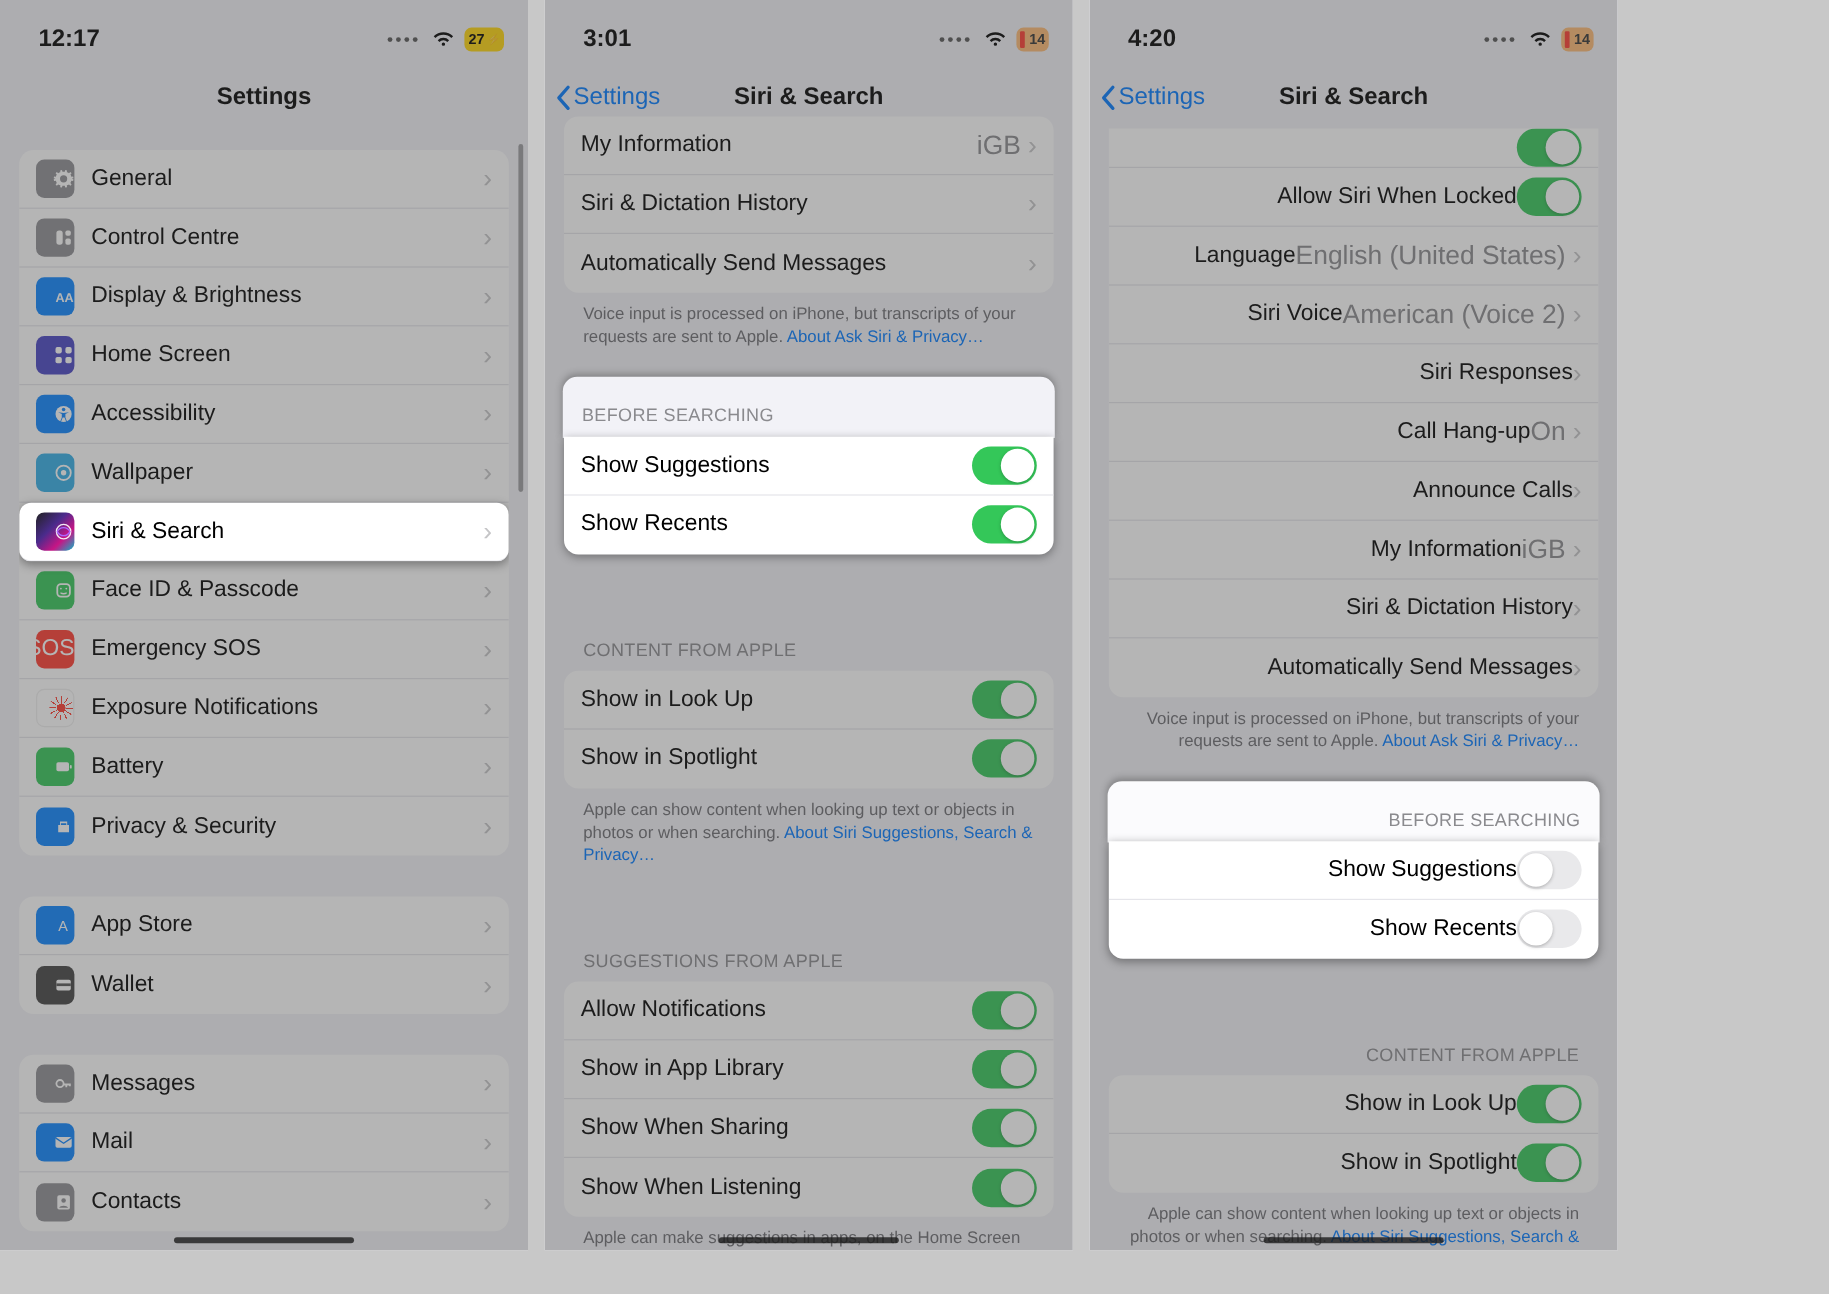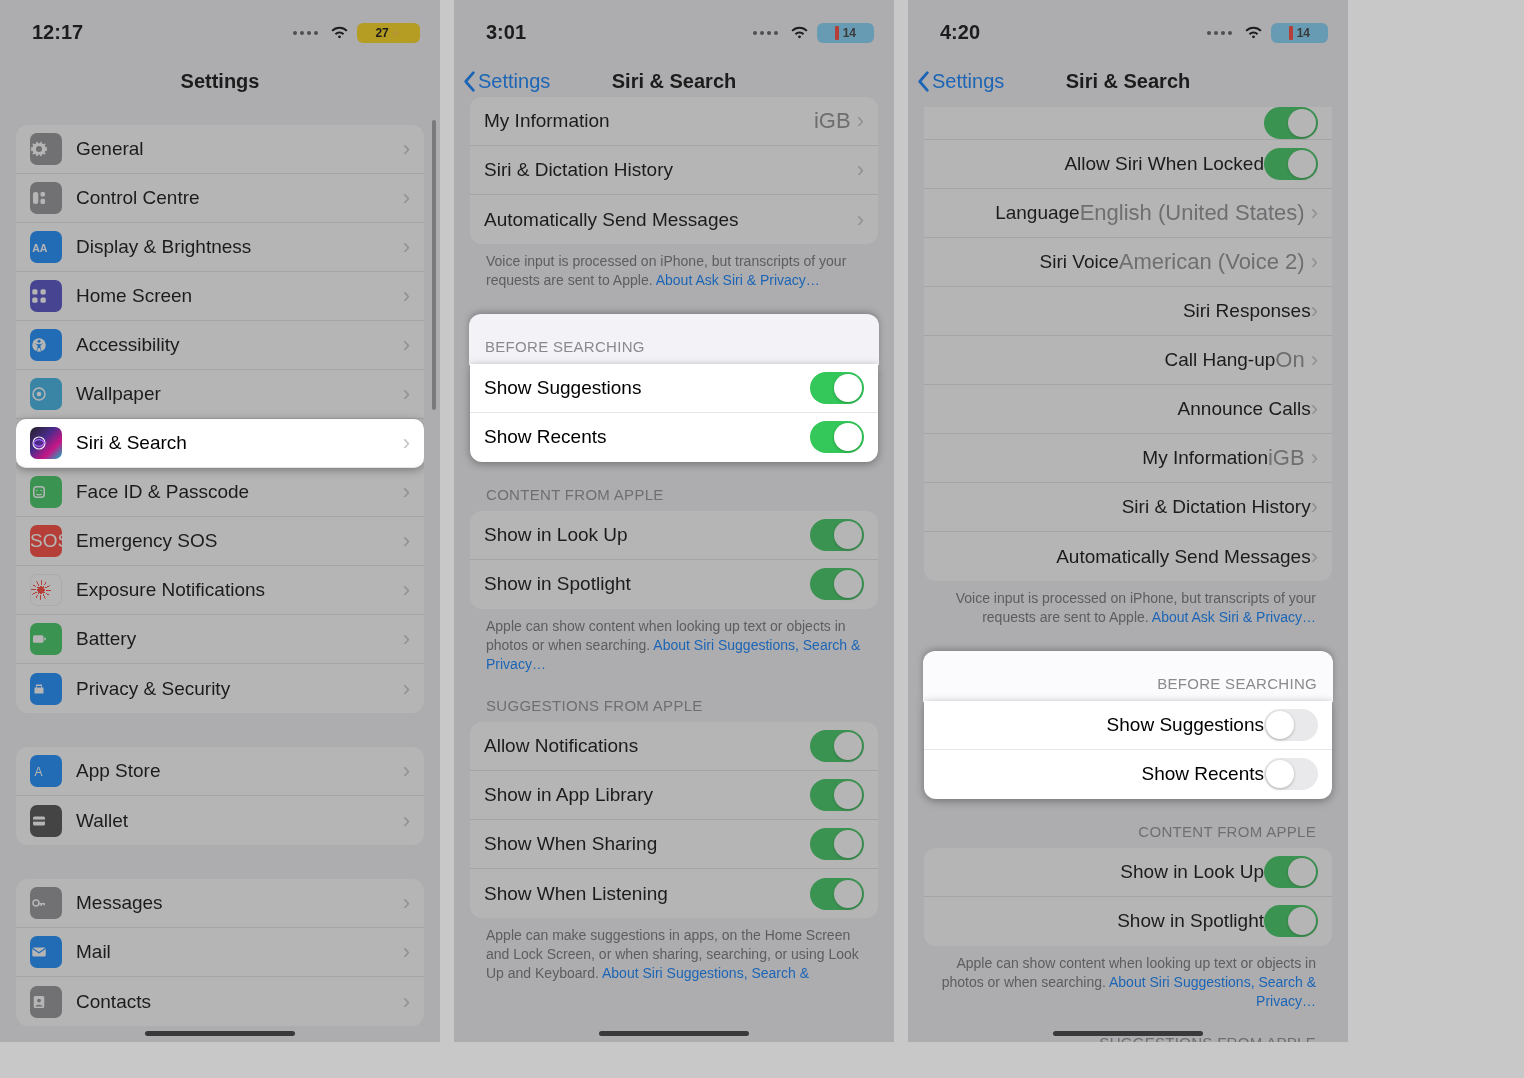--- a/index.html
+++ b/index.html
@@ -35,27 +35,27 @@
     font-weight: 600;
     color: #000;
   }
   .statusbar .time { flex: 1; }
   .statusbar .right { display: flex; align-items: center; gap: 8px; }
   .dots { display: flex; gap: 3px; margin-right: 4px;}
   .dots span { width:4px;height:4px;border-radius:50%;background:#555;}
   .wifi-icon svg { display:block; }
   .battery {
     display:flex; align-items:center; gap:2px;
-    background:#e1e1e1; border-radius:6px; padding:0 18px;
+    background:#e1e1e1; border-radius:6px; padding:0 3px;
     height:20px; font-size:12px; font-weight:700;
   }
   .battery.yellow { background:#ffd60a; color:#000;}
   .battery.red { }
   .battery.red .lev { display:inline-block;width:4px;height:14px;background:#ff3b30;border-radius:1px;margin-right:2px;}
-  .battery.plain { background:#7dd3fc; color:#333;}
+  .battery.plain { background:#fdba74; color:#333;}
 
   
   .navbar {
     height: 52px;
     display:flex; align-items:center; justify-content:center;
     position:relative;
     font-size:20px;
     font-weight:600;
     color:#000;
   }
@@ -72,38 +72,39 @@
   
   .group {
     background:#fff; border-radius:12px; overflow:hidden;
     margin: 18px 0 0 0;
   }
   .group.tight { margin-top: 0; }
   .section-header {
     font-size:15px; color:#8a8a8e; text-transform:uppercase;
     letter-spacing:0.3px; padding: 24px 16px 8px 16px;
     font-weight:400;
+    margin-top:48px;
   }
   .section-footer {
     font-size:14px; color:#6d6d72; padding: 8px 16px 0 16px;
     line-height:1.35;
   }
   .section-footer .link { color:#007aff; }
   .row {
     display:flex; align-items:center;
     min-height:49px;
     padding: 0 14px 0 14px;
     border-bottom:1px solid #e5e5ea;
     font-size:19px;
     color:#000;
   }
   .row:last-child { border-bottom:none; }
   .row .icon-box {
     width:32px;height:32px;border-radius:7px;margin-right:14px;
-    display:flex;align-items:center;justify-content:flex-start;color:#fff;flex:0 0 32px;
+    display:flex;align-items:center;justify-content:flex-end;color:#fff;flex:0 0 32px;
   }
   .row .label { flex:1; }
   .row .value { color:#8a8a8e; font-size:22px; margin-right:6px;}
   .chev { color:#c5c5c7; font-size:22px; font-weight:300;}
 
   
   .toggle {
     width:54px;height:32px;border-radius:16px;background:#e9e9eb;position:relative;flex:0 0 54px;
   }
   .toggle .knob {

